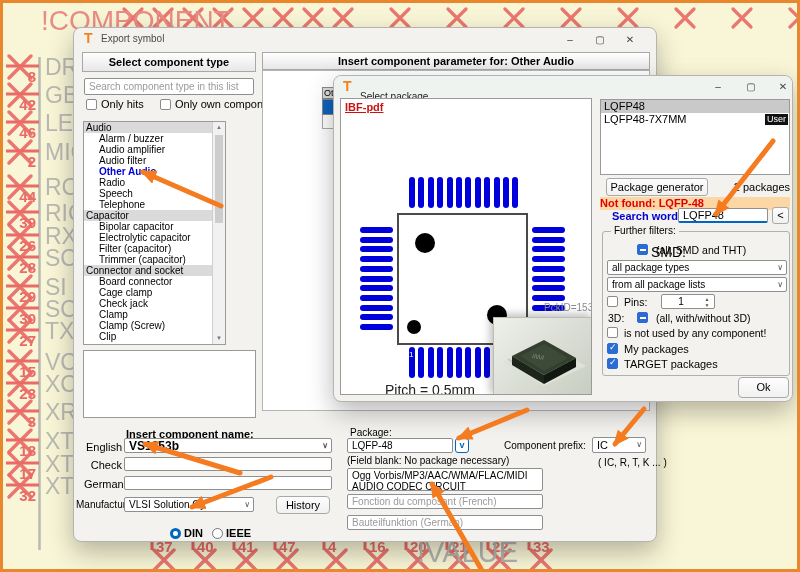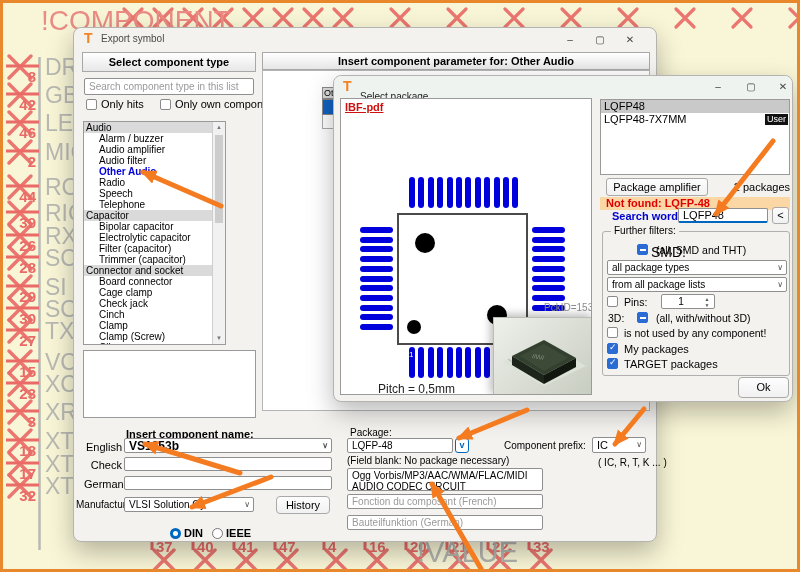--- a/index.html
+++ b/index.html
@@ -52,21 +52,21 @@
   .pad-v{position:absolute;width:6px;height:31px;background:#0000dd;border-radius:3px;}
   .pad-h{position:absolute;width:33px;height:6px;background:#0000dd;border-radius:3px;}
   .fp-body{position:absolute;border:2px solid #4a4a4a;background:#fff;box-sizing:border-box;}
   .dot{position:absolute;border-radius:50%;background:#000;}
 
   .pkg-row{height:13px;line-height:13px;font-size:11px;padding-left:3px;position:relative;white-space:nowrap;}
   .pkg-row.selected{background:#c9c9c9;}
   .user-badge{position:absolute;right:1px;top:1px;background:#111;color:#fff;font-size:9px;
     line-height:11px;padding:0 2px;}
   .notfound{position:absolute;background:#fcd7a6;color:#e10000;font-weight:bold;font-size:11px;
-    line-height:13px;padding-left:6px;box-sizing:border-box;}
+    line-height:13px;box-sizing:border-box;}
   .fieldset{position:absolute;border:1px solid #b0b0b0;border-radius:3px;}
   .fieldset .legend{position:absolute;top:-7px;left:8px;background:#f3f2ef;padding:0 3px;font-size:10px;}
   .inset3d{position:absolute;border:1px solid #b9bdb4;background:linear-gradient(135deg,#eef0ea,#c7ccc0);
     box-shadow:-3px -3px 8px rgba(0,0,0,.25);}
   .spin{position:absolute;background:#fff;border:1px solid #8f8f8f;border-radius:2px;box-sizing:border-box;}
   .spin .val{position:absolute;left:0;right:14px;top:0;bottom:0;text-align:center;font-size:10px;line-height:13px;}
   .spin .arrs{position:absolute;right:1px;top:0;width:12px;font-size:5px;color:#555;text-align:center;line-height:6px;}
   .link{color:#cc1111;text-decoration:underline;font-size:11px;font-weight:bold;}
 </style>
 </head>
@@ -222,21 +222,20 @@
         <div class="type-row" style="width: 159px;">Telephone</div>
         <div class="type-row group" style="width: 159px;">Capacitor</div>
         <div class="type-row" style="width: 159px;">Bipolar capacitor</div>
         <div class="type-row" style="width: 159px;">Electrolytic capacitor</div>
         <div class="type-row" style="width: 159px;">Filter (capacitor)</div>
         <div class="type-row" style="width: 159px;">Trimmer (capacitor)</div>
         <div class="type-row group" style="width: 159px;">Connector and socket</div>
         <div class="type-row" style="width: 159px;">Board connector</div>
         <div class="type-row" style="width: 159px;">Cage clamp</div>
         <div class="type-row" style="width: 159px;">Check jack</div>
-        <div class="type-row" style="width: 159px;">Cinch</div>
         <div class="type-row" style="width: 159px;">Clamp</div>
         <div class="type-row" style="width: 159px;">Clamp (Screw)</div>
         <div class="type-row" style="width: 159px;">Clip</div>
         <div class="sb">
         <div class="sb-arr" style="top:0;">▲</div>
         <div class="sb-thumb"></div>
         <div class="sb-arr" style="bottom:0;">▼</div>
       </div>
       </div>
     <div class="panel-box" style="left:9px;top:322px;width:173px;height:68px;"></div>
@@ -349,21 +348,21 @@
           <div class="pad-h" style="left:191px;top:186.2px;"></div>
           <div class="pad-h" style="left:191px;top:195.89999999999998px;"></div>
           <div class="pad-h" style="left:191px;top:205.6px;"></div>
         </div>
       <div class="fp-body" style="left:56px;top:114px;width:131px;height:132px;"></div>
       <div class="dot" style="left:74px;top:134px;width:20px;height:20px;"></div>
       <div class="dot" style="left:66px;top:221px;width:14px;height:14px;"></div>
       <div class="dot" style="left:146px;top:206px;width:20px;height:20px;"></div>
       <span style="position:absolute;left:203px;top:203px;font-size:10px;color:#8d8d8d;">PckID=1534</span>
       <span style="position:absolute;left:68px;top:251px;font-size:8px;color:#fff;z-index:3;">1</span>
-      <span style="position:absolute;left:5px;top:283px;font-size:12px;color:#222;padding-left:32px;">Pitch = 0,5mm</span>
+      <span style="position:absolute;left:12px;top:283px;font-size:14px;color:#222;padding-left:32px;">Pitch = 0,5mm</span>
       <div class="inset3d" style="left:152px;top:218px;width:99px;height:78px;z-index:5;">
         <svg width="99" height="78" viewBox="0 0 99 78">
           <polygon points="8,44 50,24 92,48 50,68" fill="#dde2d8"></polygon>
           <g stroke="#b9c0b4" stroke-width="1.4">
             <line x1="14" y1="41" x2="44" y2="62"></line>
               <line x1="20" y1="38" x2="50" y2="60"></line>
             <line x1="26" y1="35" x2="56" y2="58"></line>
               <line x1="32" y1="32" x2="62" y2="55"></line>
             <line x1="38" y1="29" x2="68" y2="52"></line>
               <line x1="44" y1="27" x2="74" y2="50"></line>
@@ -375,21 +374,21 @@
           <polygon points="26,38 50,26 74,40 50,53" fill="#3c4a37"></polygon>
           <text x="38" y="40" font-size="6" fill="#8f9c88" transform="rotate(9 38 40)">//\/\//</text>
         </svg>
       </div>
     </div>
 
     <div class="panel-box" id="pkg-list" style="left:266px;top:23px;width:190px;height:76px;">
         <div class="pkg-row selected">LQFP48</div>
         <div class="pkg-row">LQFP48-7X7MM<span class="user-badge">User</span></div>
       </div>
-    <div class="btn" style="left:272px;top:102px;width:102px;height:18px;line-height:16px;border-radius:3px;">Package amplifier</div>
+    <div class="btn" style="left:272px;top:102px;width:102px;height:18px;line-height:16px;border-radius:3px;">Package generator</div>
     <span class="lbl" style="left:382px;top:105px;width:74px;text-align:right;">2 packages</span>
     <div class="notfound" style="left:266px;top:121px;width:190px;height:13px;">Not found: LQFP-48</div>
 
     <span class="lbl bold" style="left:278px;top:134px;color:#0000d0;">Search word:</span>
     <div class="tf" style="left:344px;top:132px;width:90px;height:15px;line-height:11px;border-bottom:2px solid #0067c0;">LQFP48</div>
     <div class="btn" style="left:438px;top:131px;width:17px;height:17px;line-height:15px;border-radius:3px;">&lt;</div>
 
     <div class="fieldset" style="left:268px;top:155px;width:186px;height:143px;">
       <span class="legend">Further filters:</span>
     </div>

